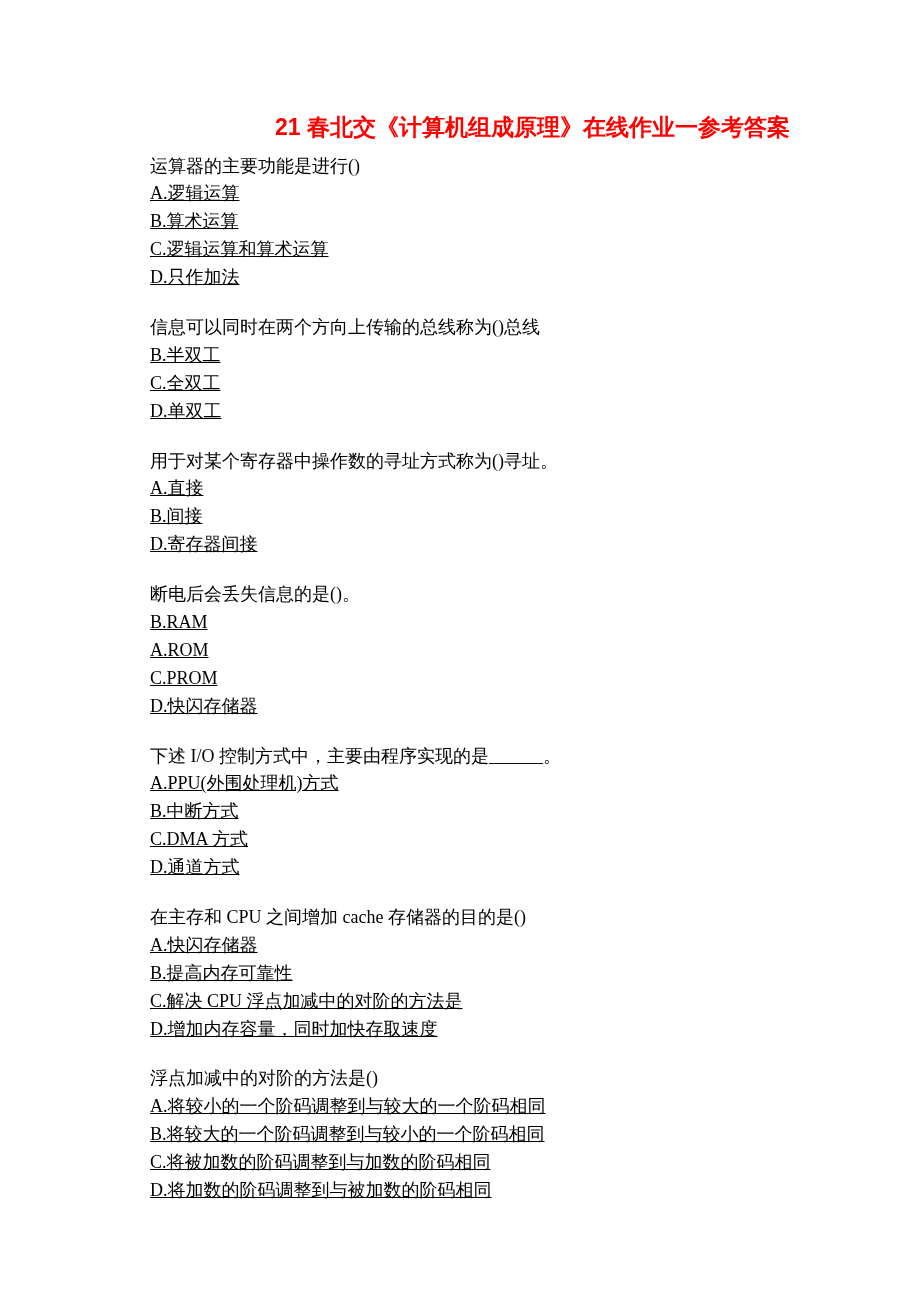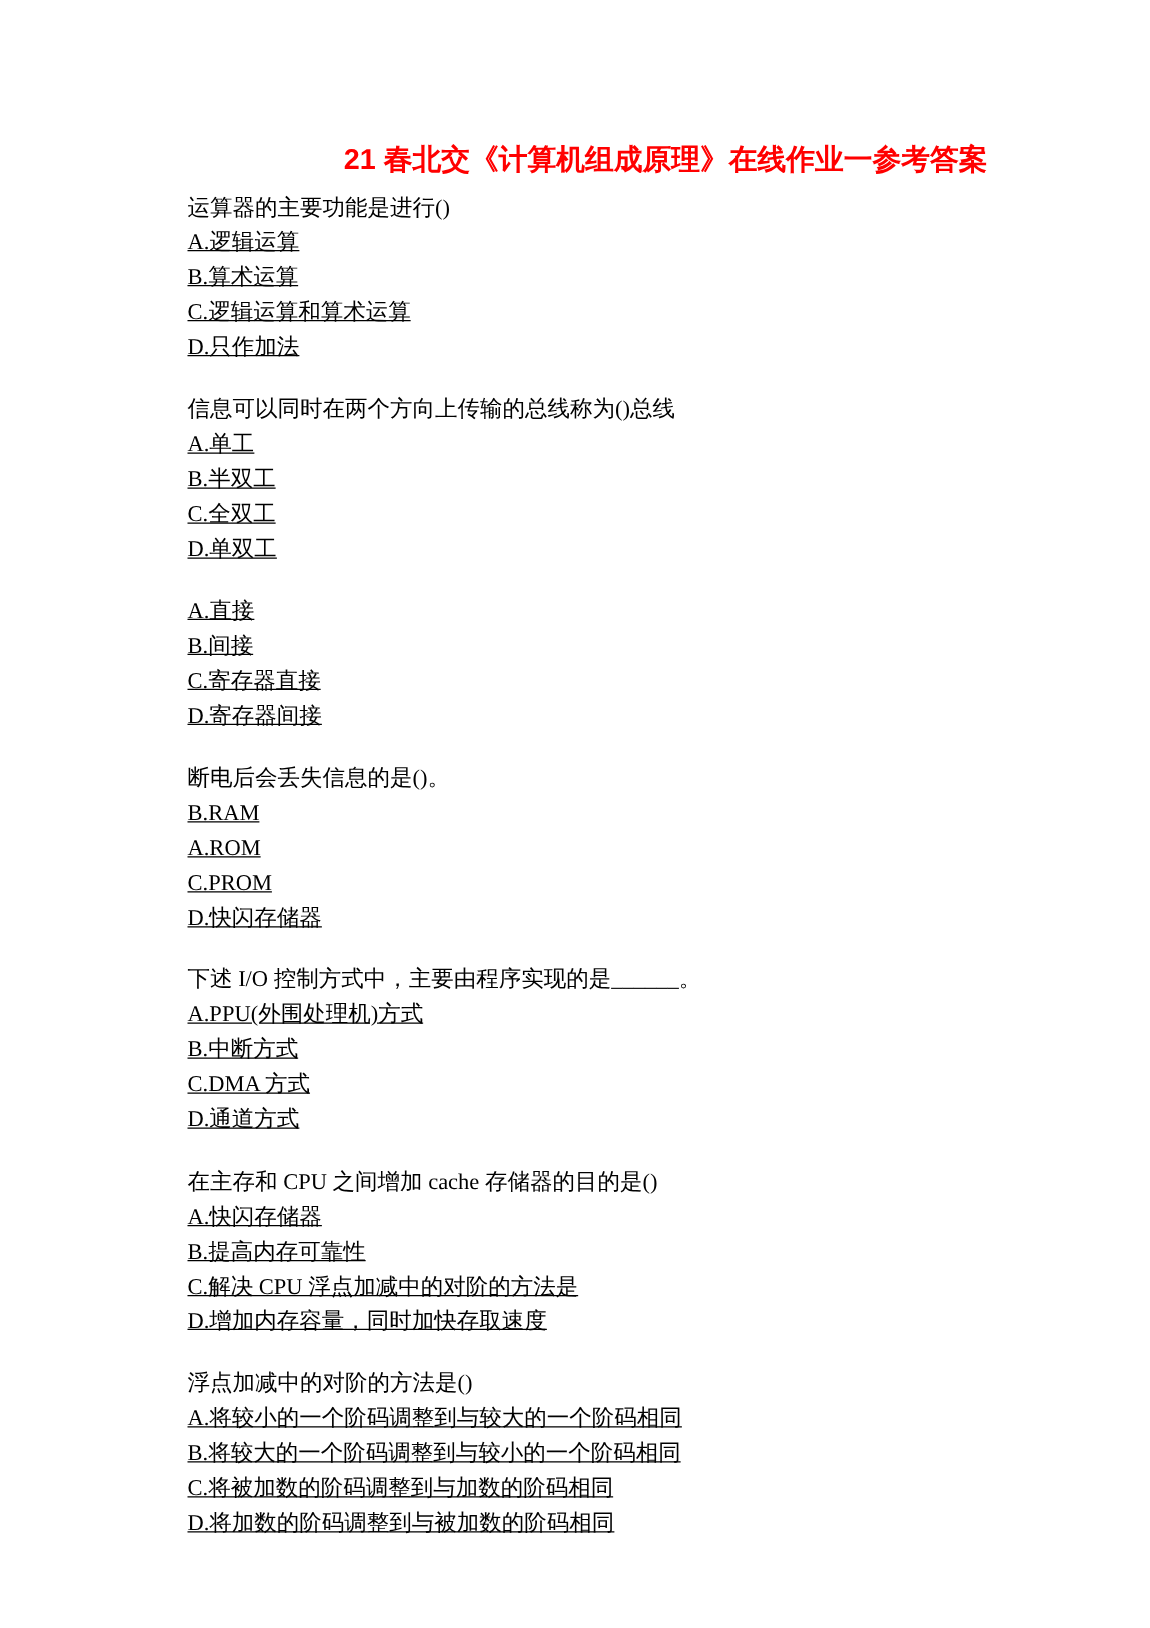--- a/index.html
+++ b/index.html
@@ -47,30 +47,29 @@
   <div class="question-block">
     <p class="question-text">运算器的主要功能是进行()</p>
     <p class="option">A.逻辑运算</p>
     <p class="option">B.算术运算</p>
     <p class="option">C.逻辑运算和算术运算</p>
     <p class="option">D.只作加法</p>
   </div>
 
   <div class="question-block">
     <p class="question-text">信息可以同时在两个方向上传输的总线称为()总线</p>
-    <p class="option">A.单工</p>
     <p class="option">B.半双工</p>
     <p class="option">C.全双工</p>
     <p class="option">D.单双工</p>
   </div>
 
   <div class="question-block">
+    <p class="question-text">用于对某个寄存器中操作数的寻址方式称为()寻址。</p>
     <p class="option">A.直接</p>
     <p class="option">B.间接</p>
-    <p class="option">C.寄存器直接</p>
     <p class="option">D.寄存器间接</p>
   </div>
 
   <div class="question-block">
     <p class="question-text">断电后会丢失信息的是()。</p>
     <p class="option">B.RAM</p>
     <p class="option">A.ROM</p>
     <p class="option">C.PROM</p>
     <p class="option">D.快闪存储器</p>
   </div>

